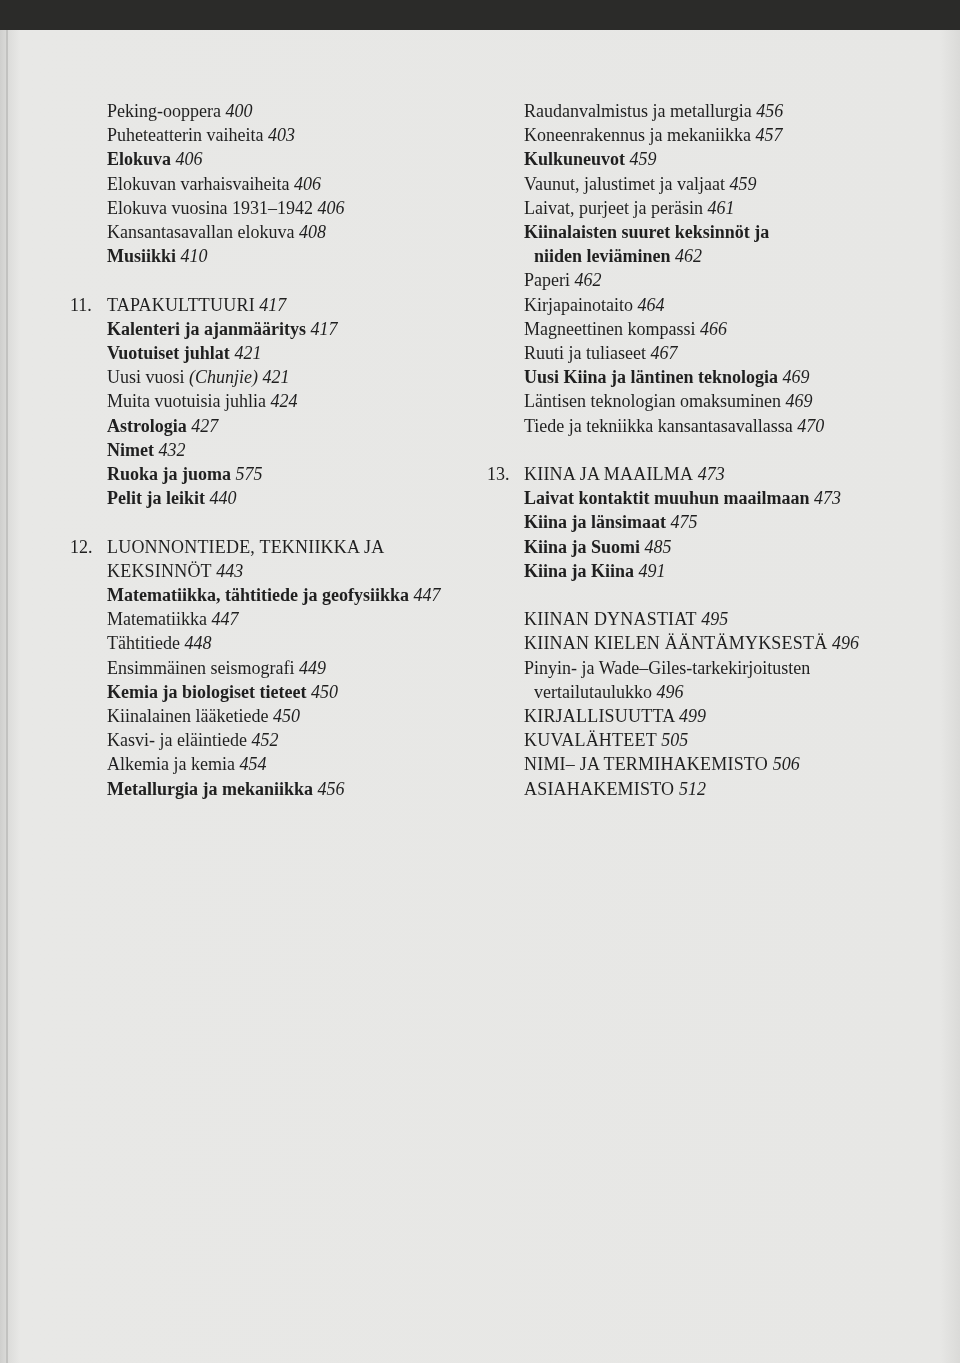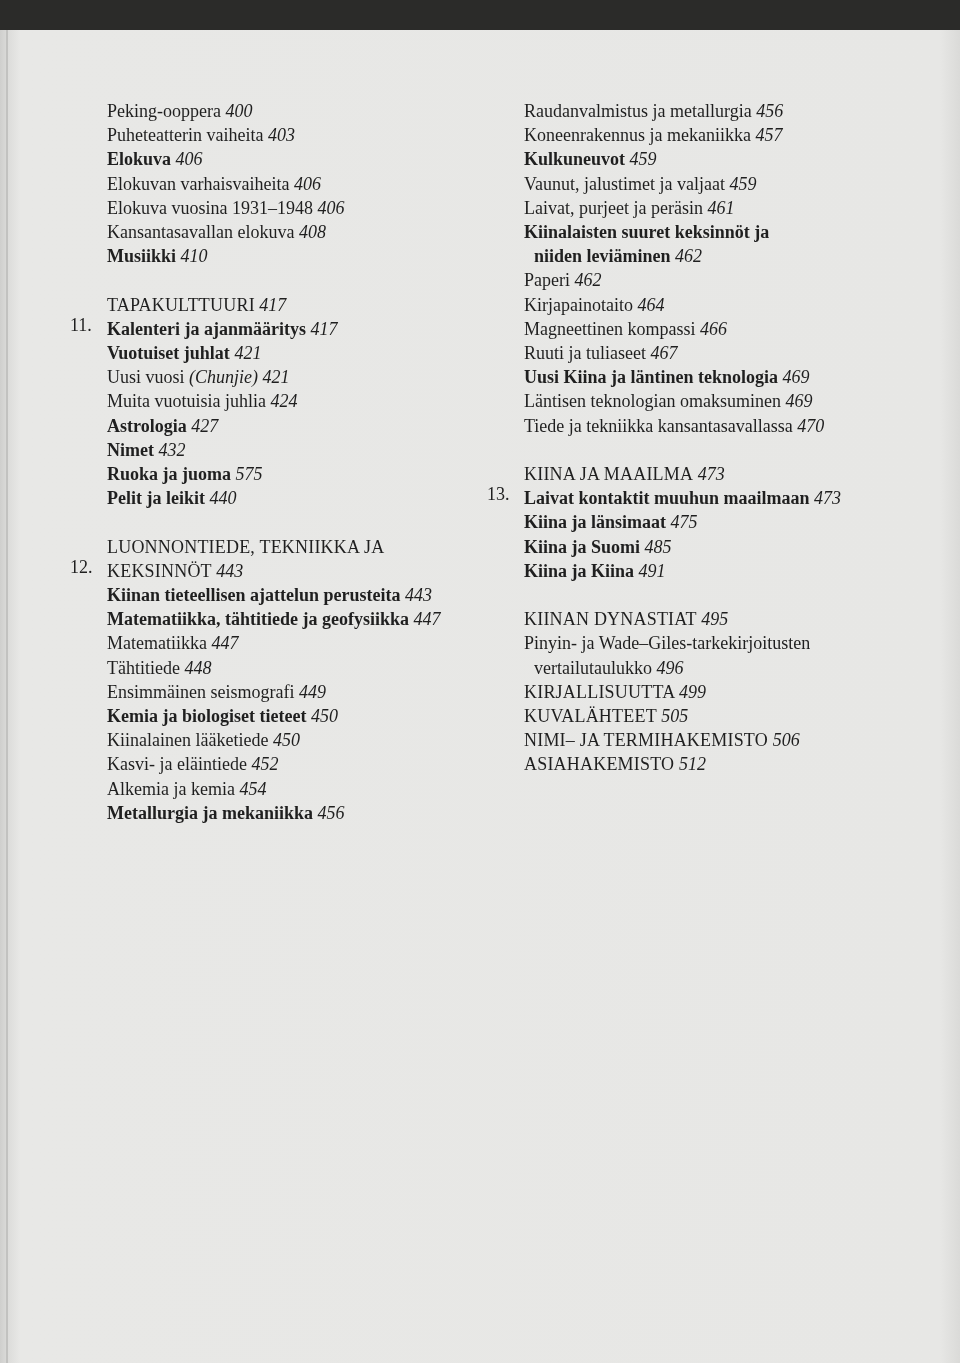--- a/index.html
+++ b/index.html
@@ -22,56 +22,55 @@
     background: #c2c2c0;
   }
   .col { position: absolute; top: 99px; }
   .col-left { left: 70px; width: 400px; }
   .col-right { left: 487px; width: 420px; }
   .line {
     font-size: 18px; line-height: 24.2px; white-space: nowrap;
     padding-left: 37px; position: relative;
   }
   .line.cont { padding-left: 47px; }
-  .line .num { position: absolute; left: 0; top: 0; margin-top: 20px; }
+  .line .num { position: absolute; left: 0; top: 0; }
   .line .t-bold { font-weight: bold; }
   .line .pg { font-style: italic; }
   .line .it { font-style: italic; }
   .gap { height: 24.2px; }
   .caps { letter-spacing: 0.2px; }
 </style>
 </head>
 <body>
 
 <div class="top-bar"></div>
 <div class="page"></div>
 <div class="left-edge"></div>
 
 <div class="col col-left" id="col-left">
     <div class="line"><span class="">Peking-ooppera</span> <span class="pg">400</span></div>
     <div class="line"><span class="">Puheteatterin vaiheita</span> <span class="pg">403</span></div>
     <div class="line"><span class="t-bold">Elokuva</span> <span class="pg">406</span></div>
     <div class="line"><span class="">Elokuvan varhaisvaiheita</span> <span class="pg">406</span></div>
-    <div class="line"><span class="">Elokuva vuosina 1931–1948</span> <span class="pg">406</span></div>
+    <div class="line"><span class="">Elokuva vuosina 1931–1942</span> <span class="pg">406</span></div>
     <div class="line"><span class="">Kansantasavallan elokuva </span> <span class="pg">408</span></div>
     <div class="line"><span class="t-bold">Musiikki</span> <span class="pg">410</span></div>
     <div class="gap"></div>
     <div class="line"><span class="num">11.</span><span class="caps">TAPAKULTTUURI</span> <span class="pg">417</span></div>
     <div class="line"><span class="t-bold">Kalenteri ja ajanmääritys</span> <span class="pg">417</span></div>
     <div class="line"><span class="t-bold">Vuotuiset juhlat</span> <span class="pg">421</span></div>
     <div class="line"><span class="">Uusi vuosi</span> <span class="it">(Chunjie)</span> <span class="pg">421</span></div>
     <div class="line"><span class="">Muita vuotuisia juhlia</span> <span class="pg">424</span></div>
     <div class="line"><span class="t-bold">Astrologia</span> <span class="pg">427</span></div>
     <div class="line"><span class="t-bold">Nimet</span> <span class="pg">432</span></div>
     <div class="line"><span class="t-bold">Ruoka ja juoma</span> <span class="pg">575</span></div>
     <div class="line"><span class="t-bold">Pelit ja leikit</span> <span class="pg">440</span></div>
     <div class="gap"></div>
     <div class="line"><span class="num">12.</span><span class="caps">LUONNONTIEDE, TEKNIIKKA JA</span></div>
     <div class="line"><span class="caps">KEKSINNÖT</span> <span class="pg">443</span></div>
-    <div class="line"><span class="t-bold">Kiinan tieteellisen ajattelun perusteita</span> <span class="pg">443</span></div>
     <div class="line"><span class="t-bold">Matematiikka, tähtitiede ja geofysiikka</span> <span class="pg">447</span></div>
     <div class="line"><span class="">Matematiikka</span> <span class="pg">447</span></div>
     <div class="line"><span class="">Tähtitiede</span> <span class="pg">448</span></div>
     <div class="line"><span class="">Ensimmäinen seismografi</span> <span class="pg">449</span></div>
     <div class="line"><span class="t-bold">Kemia ja biologiset tieteet</span> <span class="pg">450</span></div>
     <div class="line"><span class="">Kiinalainen lääketiede</span> <span class="pg">450</span></div>
     <div class="line"><span class="">Kasvi- ja eläintiede</span> <span class="pg">452</span></div>
     <div class="line"><span class="">Alkemia ja kemia</span> <span class="pg">454</span></div>
     <div class="line"><span class="t-bold">Metallurgia ja mekaniikka</span> <span class="pg">456</span></div>
   </div>
@@ -91,19 +90,20 @@
     <div class="line"><span class="">Läntisen teknologian omaksuminen</span> <span class="pg">469</span></div>
     <div class="line"><span class="">Tiede ja tekniikka kansantasavallassa</span> <span class="pg">470</span></div>
     <div class="gap"></div>
     <div class="line"><span class="num">13.</span><span class="caps">KIINA JA MAAILMA</span> <span class="pg">473</span></div>
     <div class="line"><span class="t-bold">Laivat kontaktit muuhun maailmaan</span> <span class="pg">473</span></div>
     <div class="line"><span class="t-bold">Kiina ja länsimaat</span> <span class="pg">475</span></div>
     <div class="line"><span class="t-bold">Kiina ja  Suomi</span> <span class="pg">485</span></div>
     <div class="line"><span class="t-bold">Kiina ja Kiina</span> <span class="pg">491</span></div>
     <div class="gap"></div>
     <div class="line"><span class="caps">KIINAN  DYNASTIAT</span> <span class="pg">495</span></div>
+    <div class="line"><span class="caps">KIINAN  KIELEN  ÄÄNTÄMYKSESTÄ</span> <span class="pg">496</span></div>
     <div class="line"><span class="">Pinyin- ja Wade–Giles-tarkekirjoitusten</span></div>
     <div class="line cont"><span class="">vertailutaulukko</span> <span class="pg">496</span></div>
     <div class="line"><span class="caps">KIRJALLISUUTTA </span> <span class="pg">499</span></div>
     <div class="line"><span class="caps">KUVALÄHTEET </span> <span class="pg">505</span></div>
     <div class="line"><span class="caps">NIMI– JA  TERMIHAKEMISTO </span> <span class="pg">506</span></div>
     <div class="line"><span class="caps">ASIAHAKEMISTO </span> <span class="pg">512</span></div>
   </div>
 
 </body></html>

